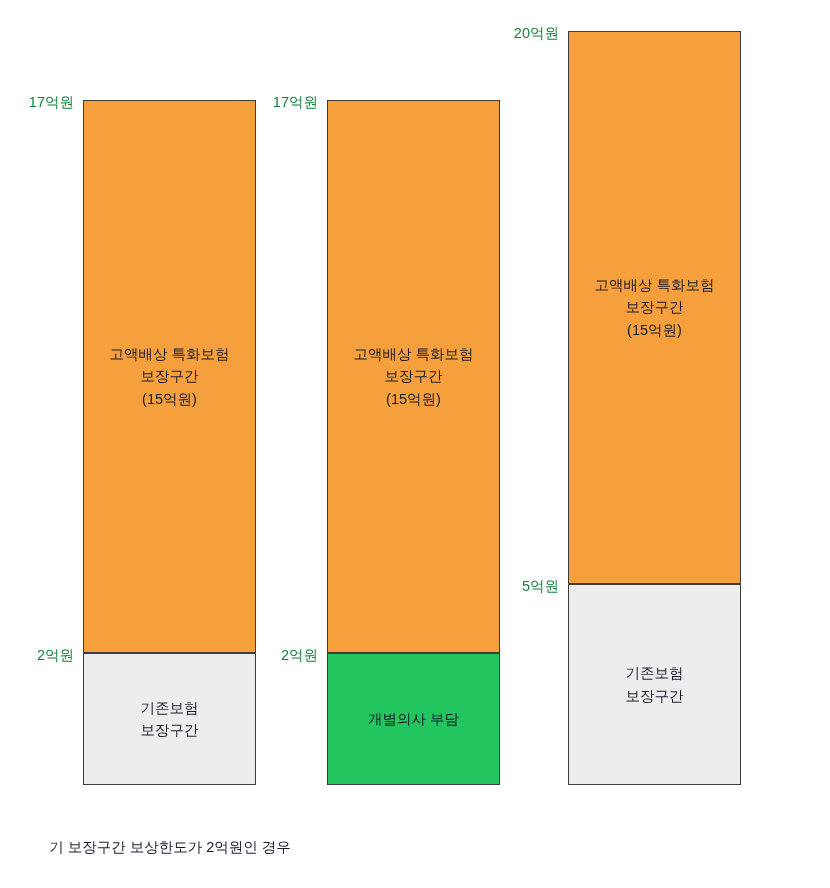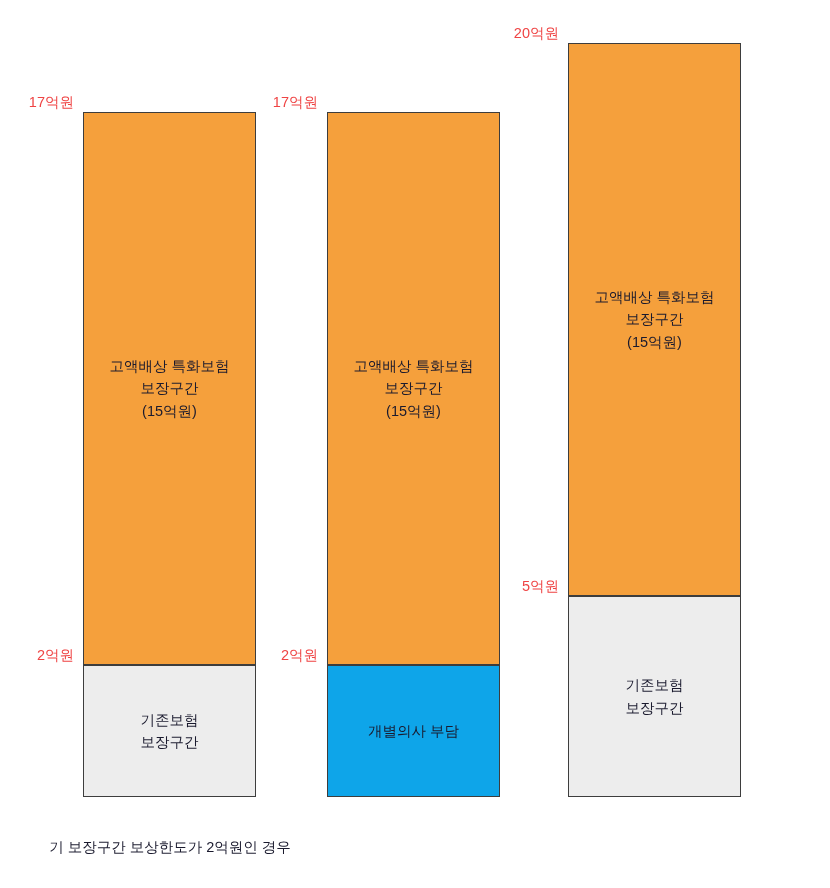--- a/index.html
+++ b/index.html
@@ -28,35 +28,34 @@
     box-sizing: border-box;
     border: 1px solid #3d3d3d;
     display: flex;
     align-items: center;
     justify-content: center;
     text-align: center;
     line-height: 1.55;
     font-size: 14.5px;
     color: #1a1a2e;
     white-space: pre-line;
-    margin-top: 12px;
   }
   .seg-top {
     background: #F5A03C;
   }
   .seg-base-grey {
     background: #EDEDED;
   }
   .seg-base-white {
-    background: #0ea5e9;
+    background: #22c55e;
   }
   .axis-label {
     position: absolute;
     font-size: 14.5px;
-    color: #ef4444;
+    color: #15803d;
     text-align: right;
     white-space: nowrap;
   }
   .caption {
     position: absolute;
     font-size: 14.5px;
     color: #1a1a2e;
     text-align: center;
     white-space: nowrap;
   }

